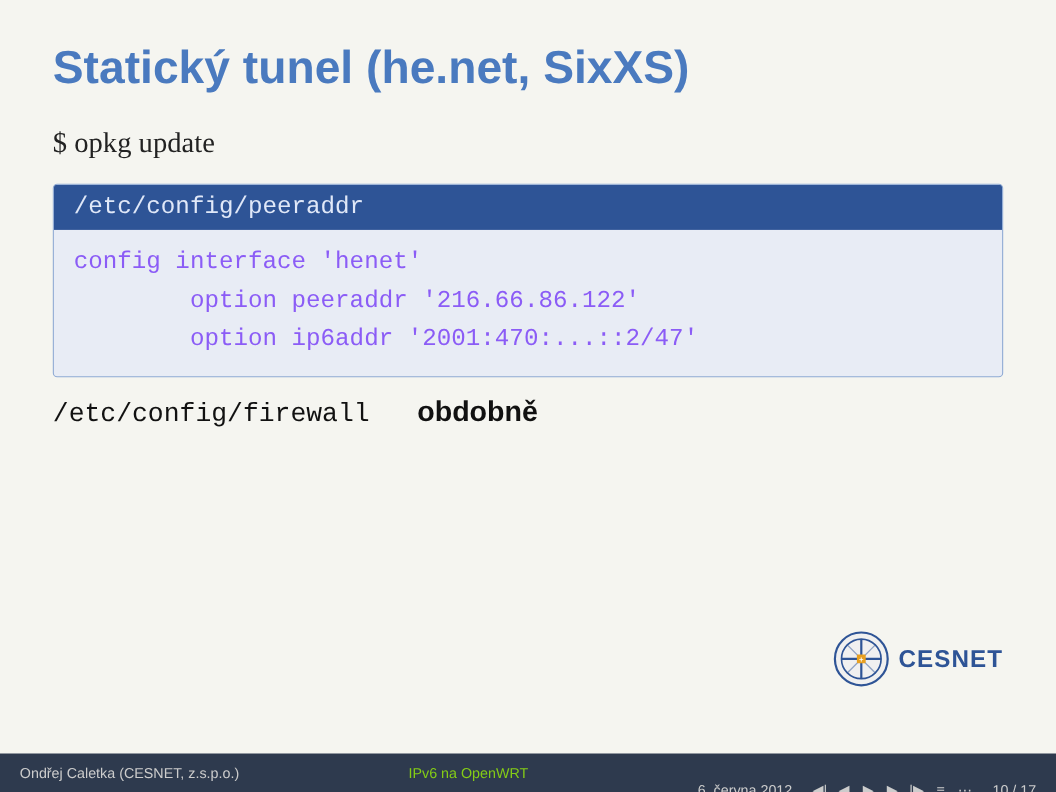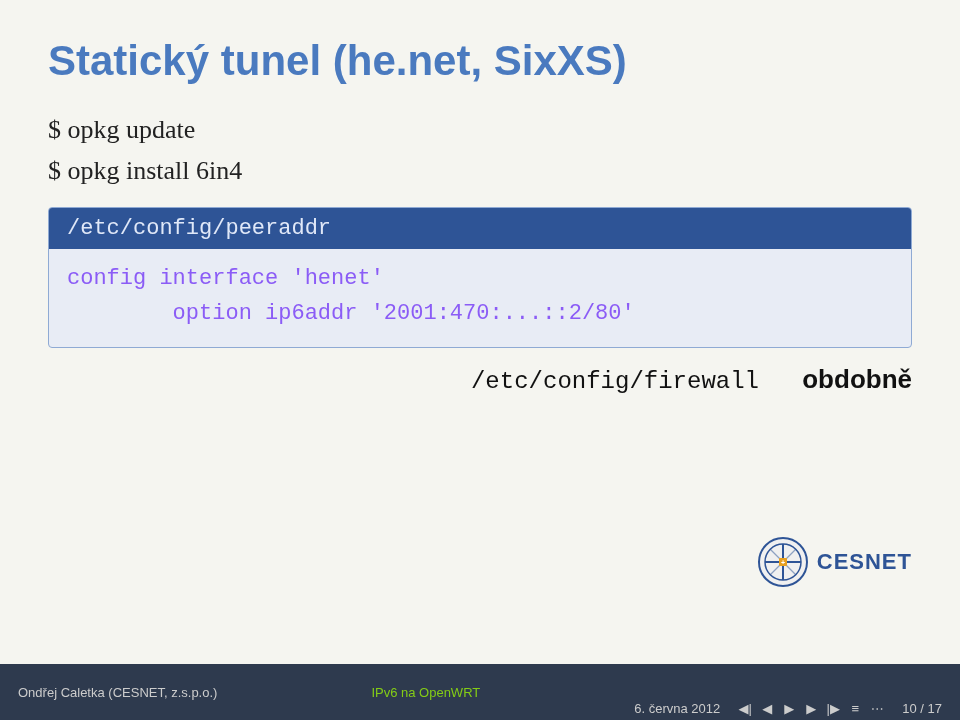--- a/index.html
+++ b/index.html
@@ -66,32 +66,31 @@
 
     .config-line {
       white-space: pre;
     }
 
     
     .firewall-line {
       font-family: 'Courier New', Courier, monospace;
       font-size: 24px;
       color: #111;
-      text-align: right;
     }
 
     .firewall-line .bold-text {
       font-weight: bold;
       font-family: 'Arial', sans-serif;
       font-size: 26px;
     }
 
     
     .footer {
-      height: 56px;
+      height: 35px;
       background: #2e3a4e;
       display: flex;
       align-items: center;
       justify-content: space-between;
       padding: 0 18px;
       flex-shrink: 0;
     }
 
     .footer-left {
       color: #ccc;
@@ -126,21 +125,21 @@
       justify-content: center;
       color: #ccc;
       font-size: 13px;
       cursor: pointer;
     }
 
     
     .cesnet-logo {
       position: absolute;
       right: 48px;
-      bottom: 76px;
+      bottom: 60px;
       display: flex;
       align-items: center;
       gap: 8px;
     }
 
     .cesnet-emblem {
       width: 52px;
       height: 52px;
     }
 
@@ -160,28 +159,28 @@
   </style>
 </head>
 <body>
 
 <div class="page-wrapper">
   <div class="main-content">
     <h1 class="slide-title">Statický tunel (he.net, SixXS)</h1>
 
     <div class="commands">
       <div>$ opkg update</div>
-      <div>$ opkg install 6in4</div>
     </div>
 
     <div class="config-block">
       <div class="config-header">/etc/config/peeraddr</div>
       <div class="config-body">
         <div class="config-line">config interface 'henet'</div>
-        <div class="config-line">        option ip6addr '2001:470:...::2/80'</div>
+        <div class="config-line">        option peeraddr '216.66.86.122'</div>
+        <div class="config-line">        option ip6addr '2001:470:...::2/47'</div>
       </div>
     </div>
 
     <div class="firewall-line">
       <span>/etc/config/firewall</span>
       <span>&nbsp;</span>
       <span class="bold-text">obdobně</span>
     </div>
   </div>
 

